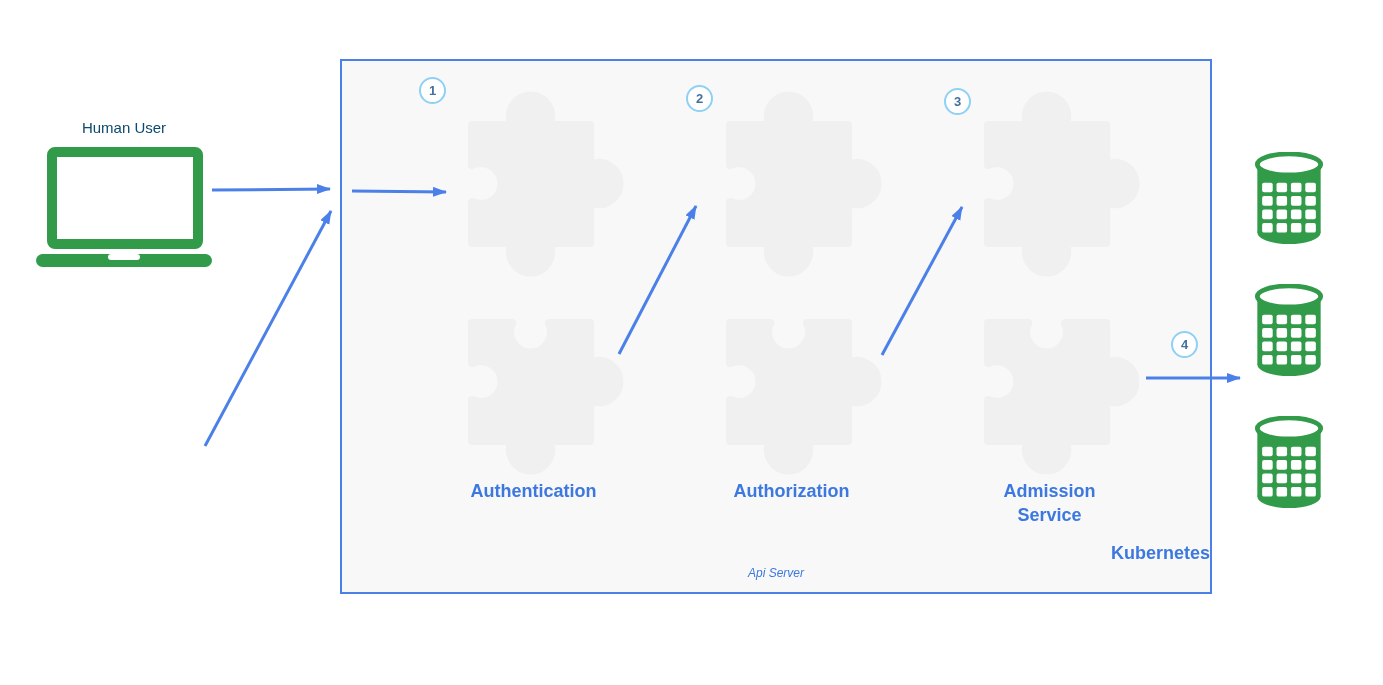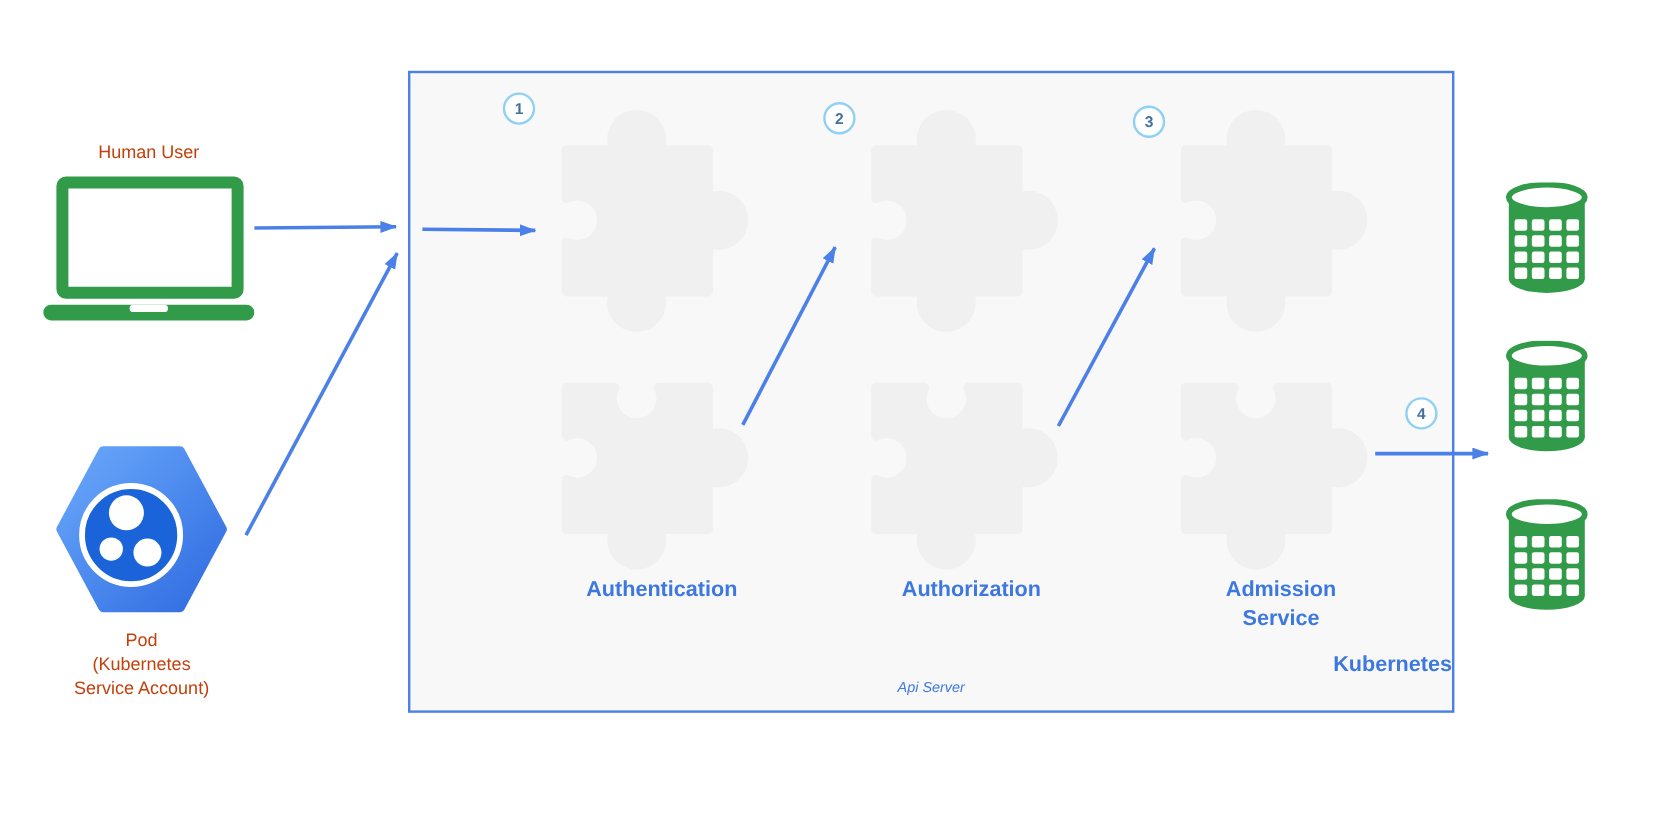--- a/index.html
+++ b/index.html
@@ -18,34 +18,34 @@
   .k8s-title .t{font-weight:bold;font-size:18px;text-align:right;}
   .k8s-title .s{font-style:italic;font-size:12px;margin-top:2px;}
 
   
   .stage{position:absolute;width:205px;top:18px;}
   .piece{position:absolute;left:0;width:205px;height:205px;}
   .piece.top{top:0;}
   .piece.bottom{top:198px;}
   .piece path{fill:#f0f0f1;stroke:#f0f0f1;stroke-width:8;stroke-linejoin:round;}
   .stage-label{
-    position:absolute;top:400px;left:18px;width:215px;text-align:center;
+    position:absolute;top:400px;left:0;width:215px;text-align:center;
     color:#3c78e0;font-weight:bold;font-size:18px;line-height:24px;white-space:pre-line;
   }
 
   
   .badge{
     position:absolute;width:23px;height:23px;border-radius:50%;
     background:#ffffff;border:2px solid #8fd0f5;box-sizing:content-box;
     display:flex;align-items:center;justify-content:center;
     color:#44709d;font-size:13px;font-weight:bold;z-index:6;
   }
 
   
-  .actor{position:absolute;text-align:center;color:#c2410c;font-size:15px;}
+  .actor{position:absolute;text-align:center;color:#0c4a6e;font-size:15px;}
   .actor-label{line-height:20px;}
   .prelines{white-space:pre-line;}
   .human{left:36px;top:118px;width:176px;}
   .human .actor-label{margin-bottom:8px;}
   .podwrap{left:45px;top:368px;width:146px;}
   .podwrap .actor-label{margin-top:6px;}
 
   
   .dbcol{position:absolute;left:1251px;top:152px;width:76px;z-index:2;}
   .db{display:block;margin-bottom:38px;}
@@ -71,38 +71,20 @@
 
   <div class="actor human">
     <div class="actor-label">Human User</div>
     <svg width="176" height="130" viewBox="0 0 176 130">
       <rect x="16" y="6" width="146" height="92" rx="3" fill="#ffffff" stroke="#319b4a" stroke-width="10"></rect>
       <rect x="0" y="108" width="176" height="13" rx="6.5" fill="#319b4a"></rect>
       <rect x="72" y="108" width="32" height="6" rx="3" fill="#ffffff"></rect>
     </svg>
   </div>
 
-  <div class="actor podwrap">
-    <svg width="146" height="146" viewBox="0 0 150 150">
-      <defs>
-        <linearGradient id="podg" x1="0" y1="0" x2="1" y2="1">
-          <stop offset="0" stop-color="#6aa9fb"></stop>
-          <stop offset="1" stop-color="#2f6ae0"></stop>
-        </linearGradient>
-      </defs>
-      <polygon points="42,8 108,8 144,75 108,142 42,142 6,75" fill="url(#podg)" stroke="url(#podg)" stroke-width="8" stroke-linejoin="round"></polygon>
-      <circle cx="66" cy="80" r="42" fill="#1a63d8" stroke="#ffffff" stroke-width="5"></circle>
-      <circle cx="62" cy="61" r="15" fill="#ffffff"></circle>
-      <circle cx="49" cy="92" r="10" fill="#ffffff"></circle>
-      <circle cx="80" cy="95" r="12" fill="#ffffff"></circle>
-    </svg>
-    <div class="actor-label prelines">Pod
-(Kubernetes
-Service Account)</div>
-  </div>
 
   <div class="apibox">
 
     <div class="stage" style="left:84px;">
       <svg class="piece top" viewBox="0 0 200 200">
         <path d="M45,45 L84,45 A20,20 0 1 1 120,45 L160,45 L160,84 A20,20 0 1 1 160,120 L160,160 L120,160 A20,20 0 1 1 84,160 L45,160 L45,120 A20,20 0 1 0 45,84 L45,45 Z"></path>
       </svg>
       <svg class="piece bottom" viewBox="0 0 200 200">
         <path d="M45,45 L84,45 A20,20 0 1 0 120,45 L160,45 L160,84 A20,20 0 1 1 160,120 L160,160 L120,160 A20,20 0 1 1 84,160 L45,160 L45,120 A20,20 0 1 0 45,84 L45,45 Z"></path>
       </svg>

